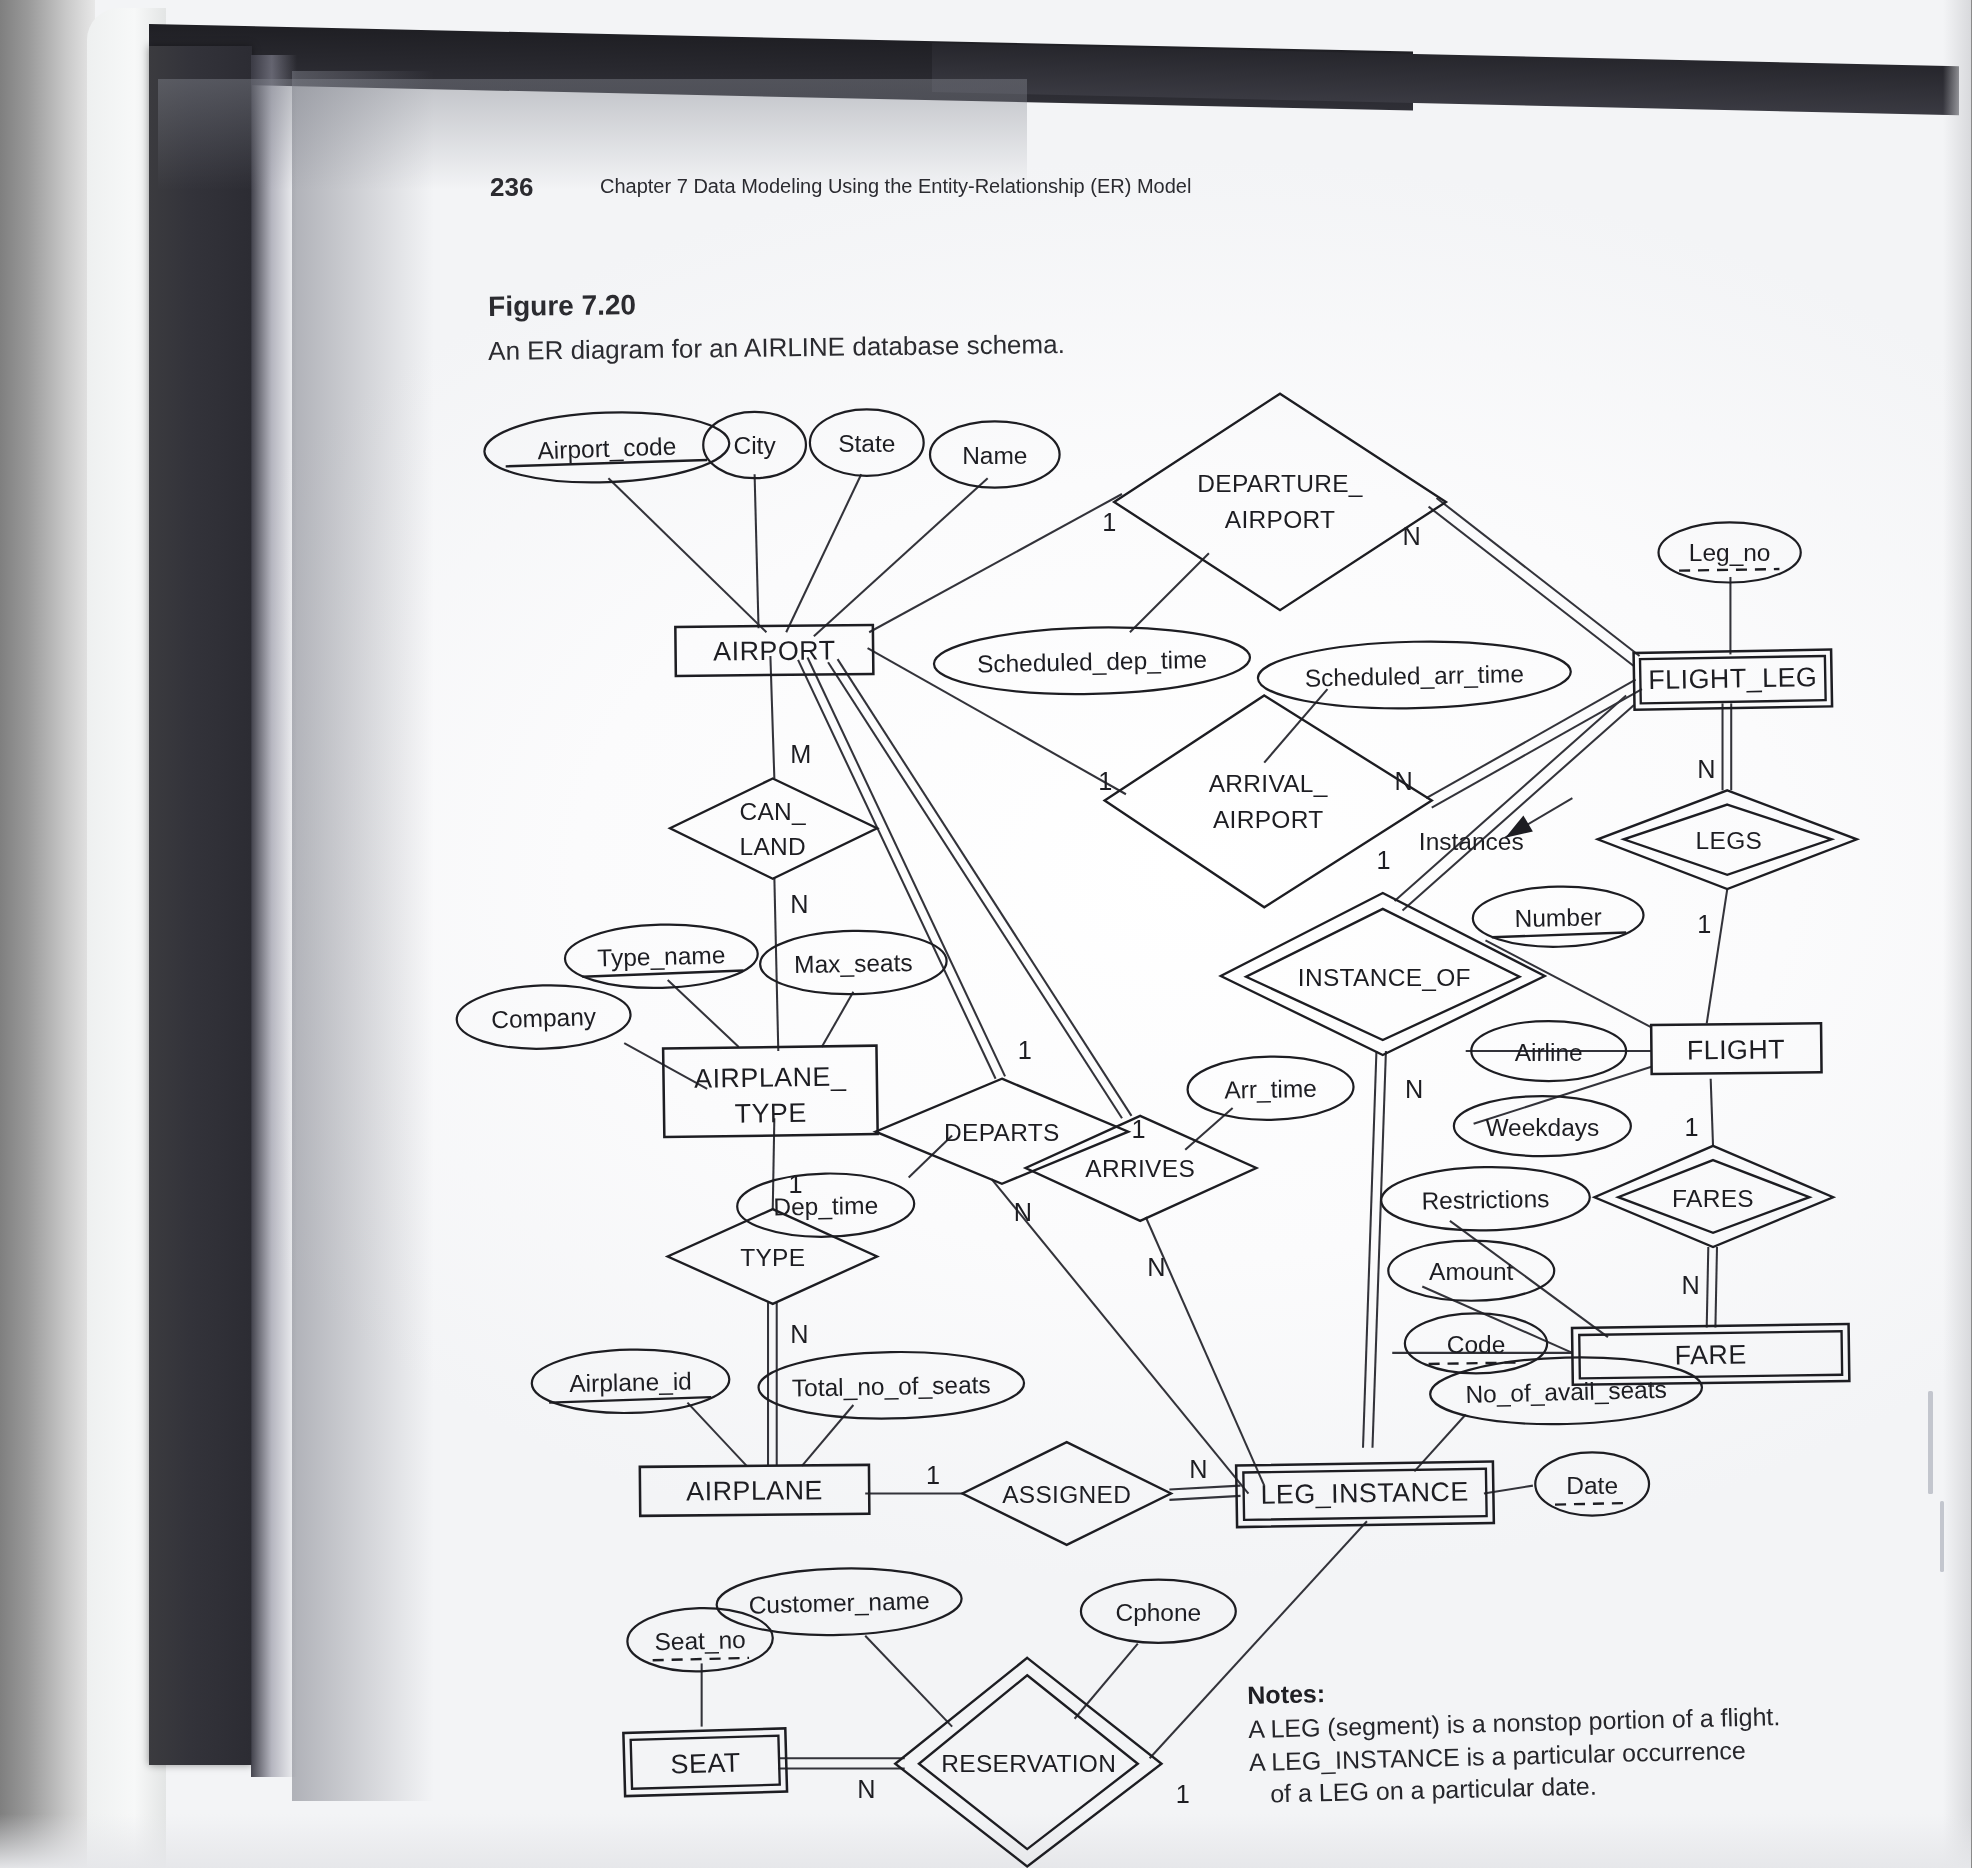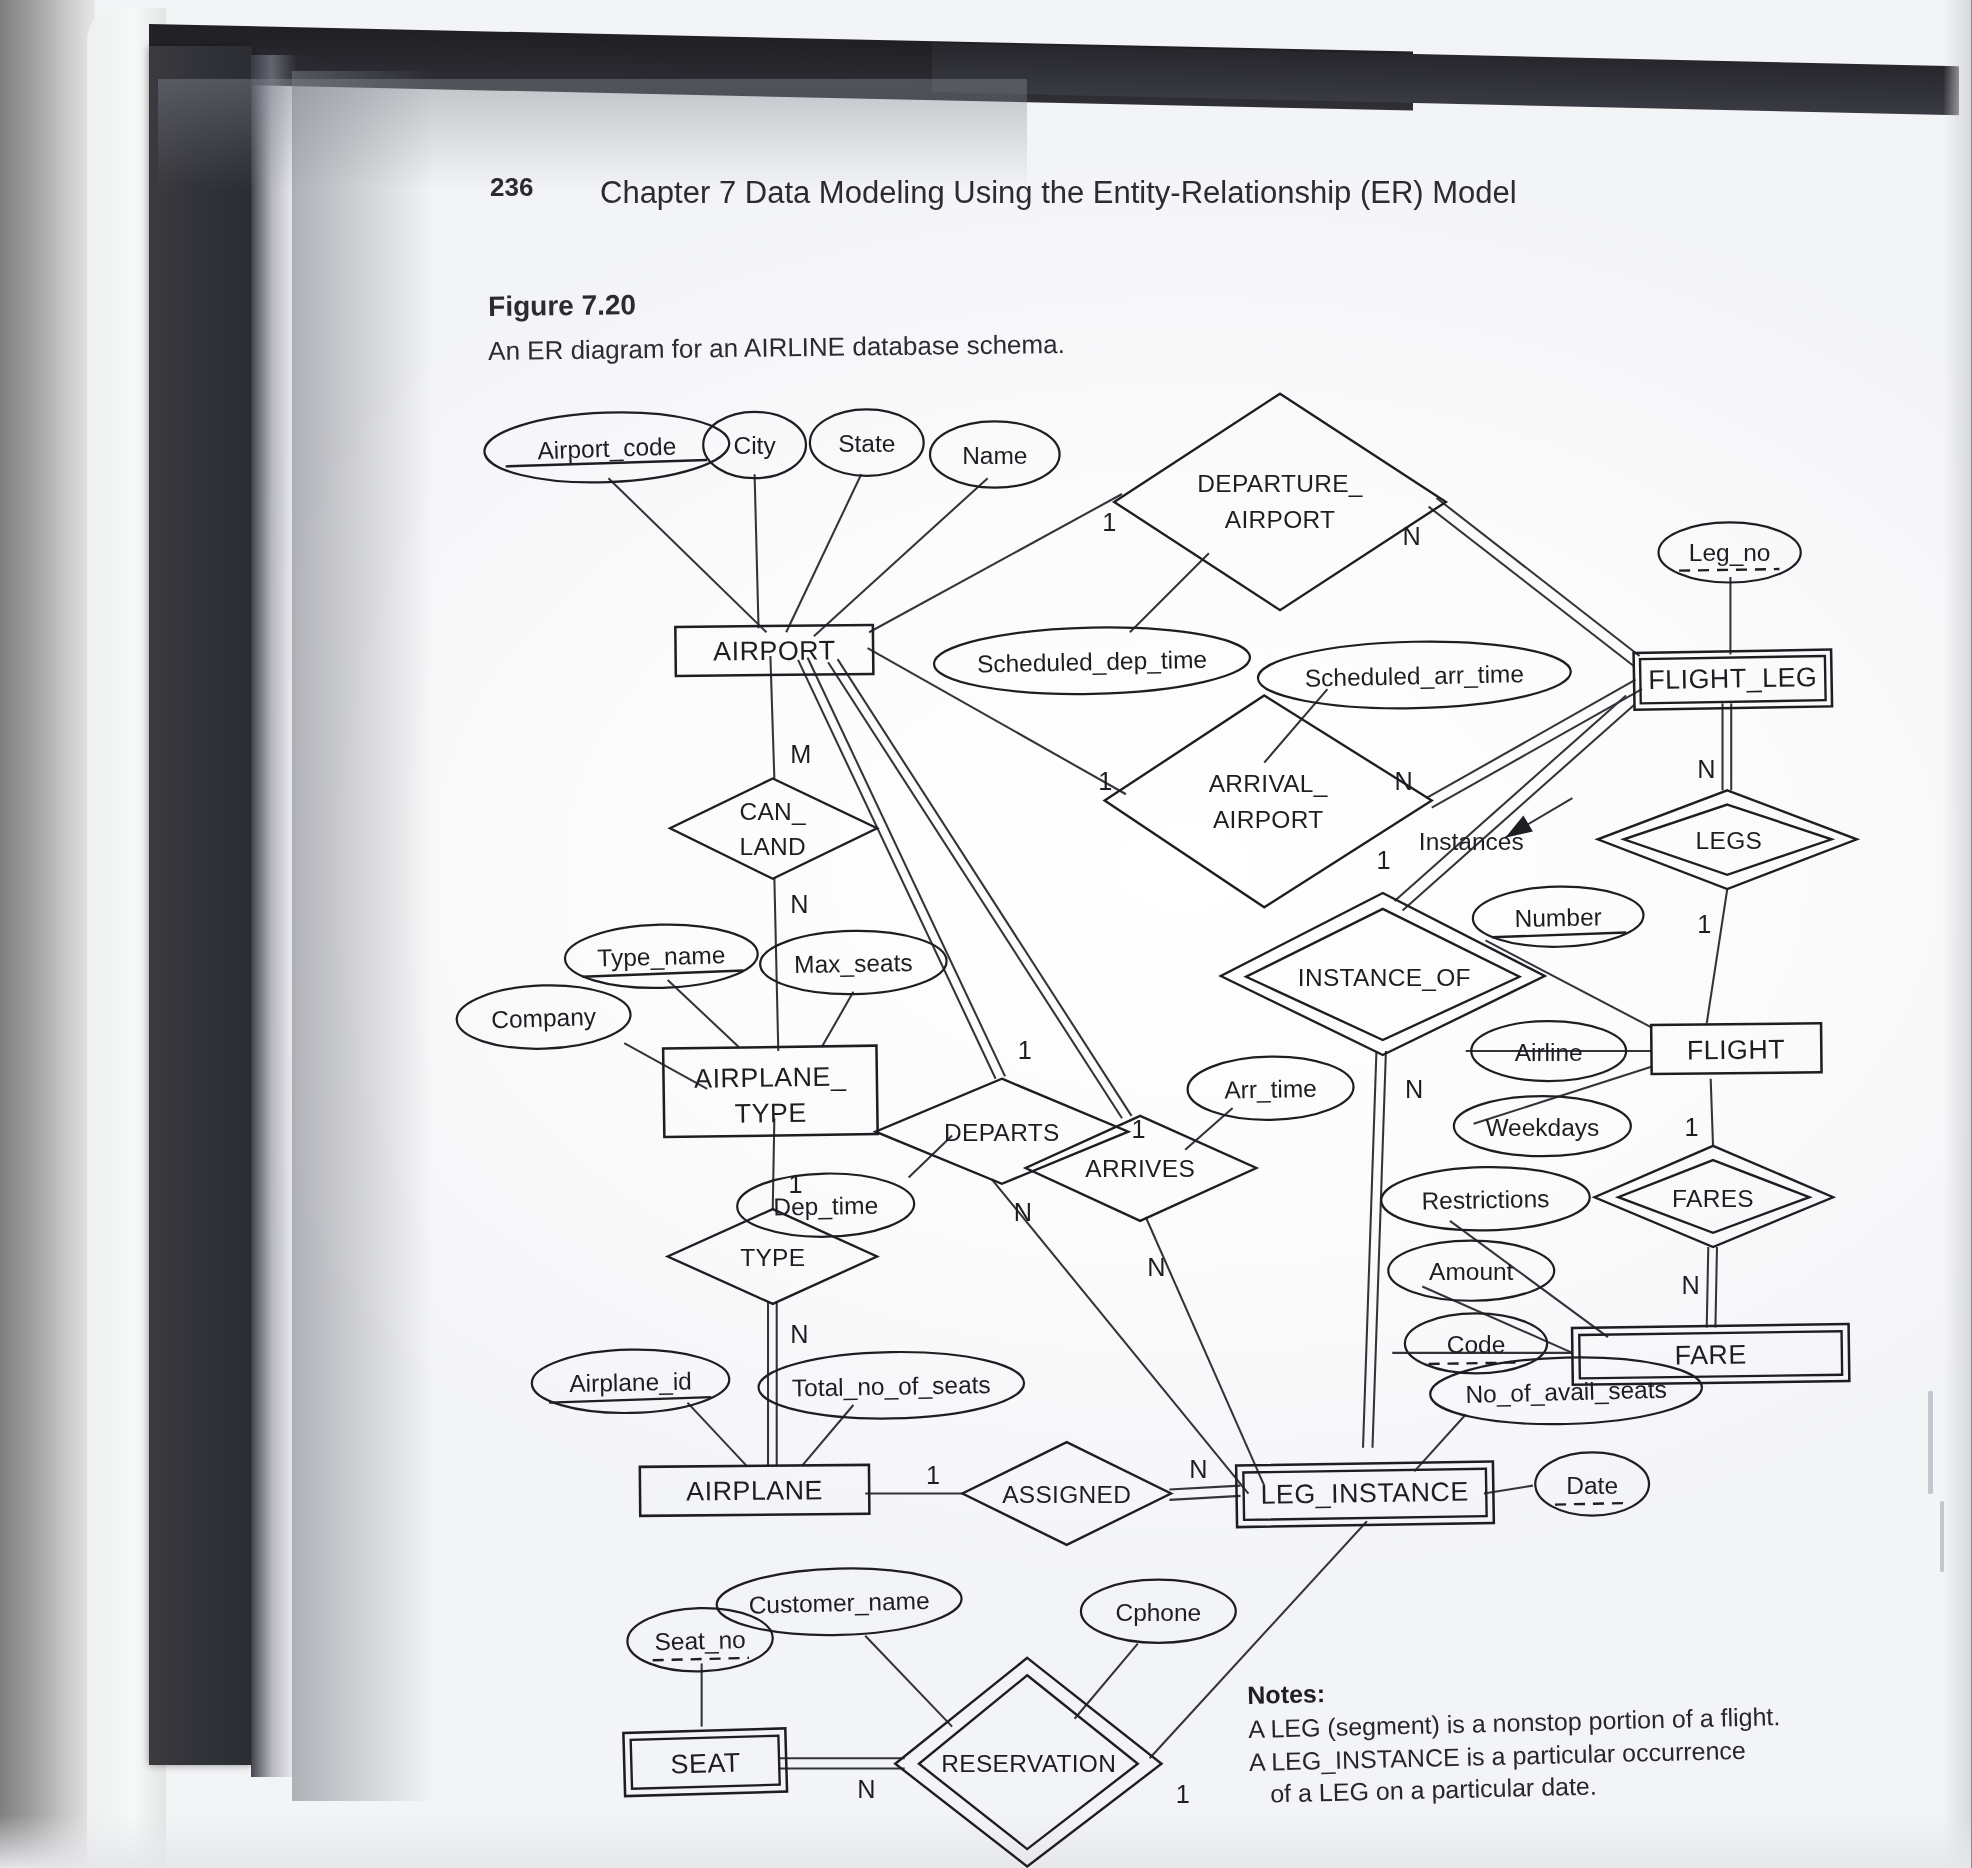--- a/index.html
+++ b/index.html
@@ -33,21 +33,21 @@
       background:linear-gradient(180deg,rgba(130,133,142,.45) 0%,rgba(255,255,255,0) 100%);}
   .scan-rightedge{position:absolute;right:0;top:0;width:28.4px;height:1869px;
       background:linear-gradient(270deg,#d8d9dc 0%,rgba(255,255,255,0) 100%);}
   .scan-botedge{position:absolute;left:0;bottom:0;width:1973px;height:55px;
       background:linear-gradient(0deg,#e6e7ea 0%,rgba(255,255,255,0) 100%);}
   .scan-speck{position:absolute;background:#9aa0ad;border-radius:50%;opacity:.55;}
 
   
   .hdr{position:absolute;color:#2b2b30;white-space:nowrap;}
   #page-num{left:490px;top:172px;font-weight:bold;font-size:26px;}
-  #head-rest{left:600px;top:175px;font-size:31px;}
+  #head-rest{left:600px;top:175px;font-size:20px;}
   #fig-label{left:488px;top:291px;font-weight:bold;font-size:28px;transform:rotate(-0.7deg);transform-origin:left top;}
   #fig-caption{left:488px;top:336px;font-size:26px;transform:rotate(-0.7deg);transform-origin:left top;}
 
   #notes{position:absolute;left:1247px;top:1681px;transform:rotate(-1.4deg);transform-origin:left top;}
   #notes .nt-title{font-weight:bold;font-size:25px;color:#1f1f24;margin-bottom:3.2px;}
   #notes .nt-line{font-size:25px;color:#26262b;line-height:1.30;white-space:nowrap;}
   #notes .nt-indent{padding-left:20.5px;}
 
   
   svg#er{position:absolute;left:0;top:0;width:1973px;height:1869px;overflow:visible;}

